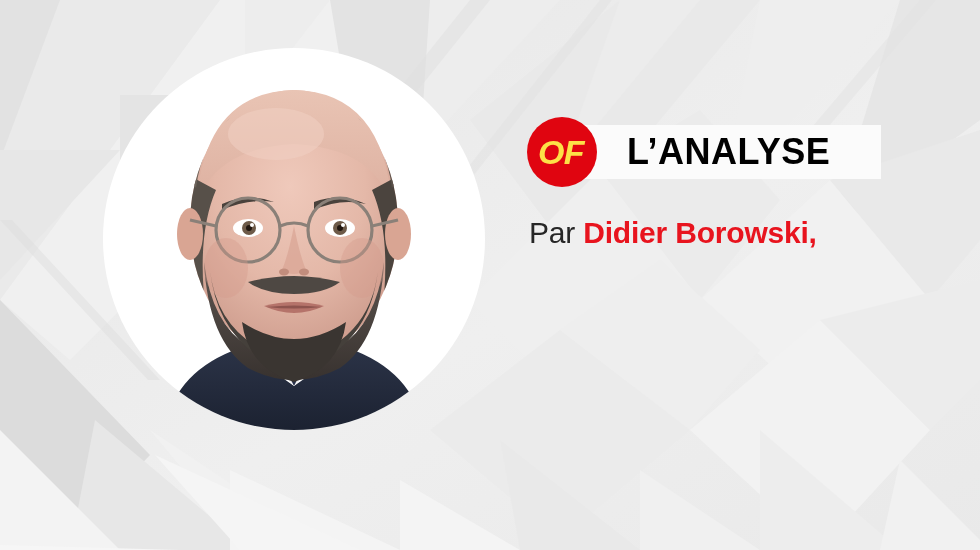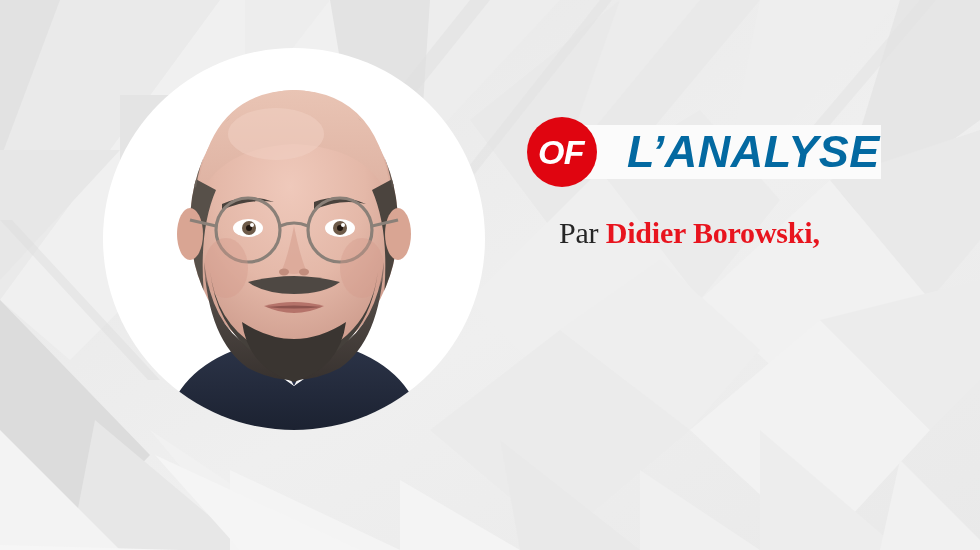--- a/index.html
+++ b/index.html
@@ -75,52 +75,51 @@
     width: 70px;
     height: 70px;
     border-radius: 50%;
     background: #e00510;
     display: flex;
     align-items: center;
     justify-content: center;
     z-index: 2;
   }
   #of-badge-text {
-    color: #ffffff;
+    color: #fde047;
     font-family: "Liberation Sans", sans-serif;
     font-weight: 700;
     font-style: italic;
     font-size: 34px;
     letter-spacing: -0.5px;
     line-height: 1;
     padding-right: 2px;
   }
   #analyse-text {
     position: absolute;
     left: 100px;
     top: 9px;
-    color: #0369a1;
+    color: #000000;
     font-family: "Liberation Sans", sans-serif;
     font-weight: 700;
-    font-style: italic;
-    font-size: 45px;
+    font-size: 36px;
     letter-spacing: 0.5px;
     line-height: 52px;
     white-space: nowrap;
     z-index: 3;
   }
 
   
   #byline {
     position: absolute;
-    left: 559px;
+    left: 529px;
     top: 214px;
     width: 410px;
     z-index: 6;
-    font-family: Liberation Serif, serif;
+    font-family: Liberation Sans, sans-serif;
     font-size: 30px;
     line-height: 38px;
     color: #2a2a2a;
     letter-spacing: -0.2px;
   }
   .byline-line {
     white-space: nowrap;
   }
   .byline-plain {
     color: #262626;

